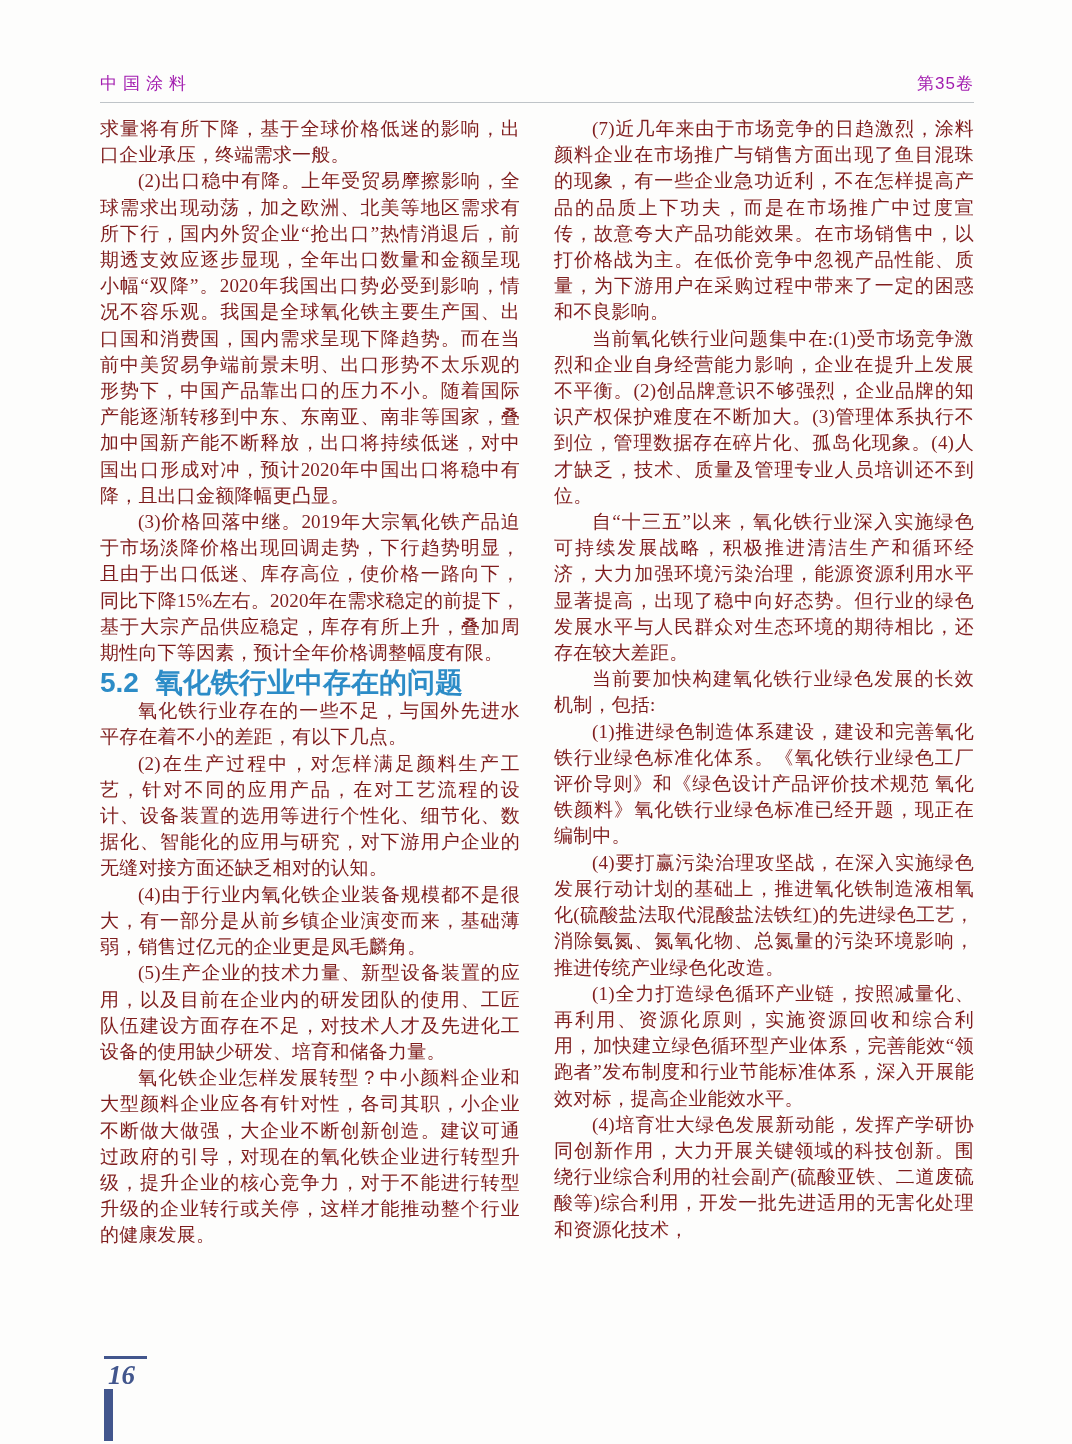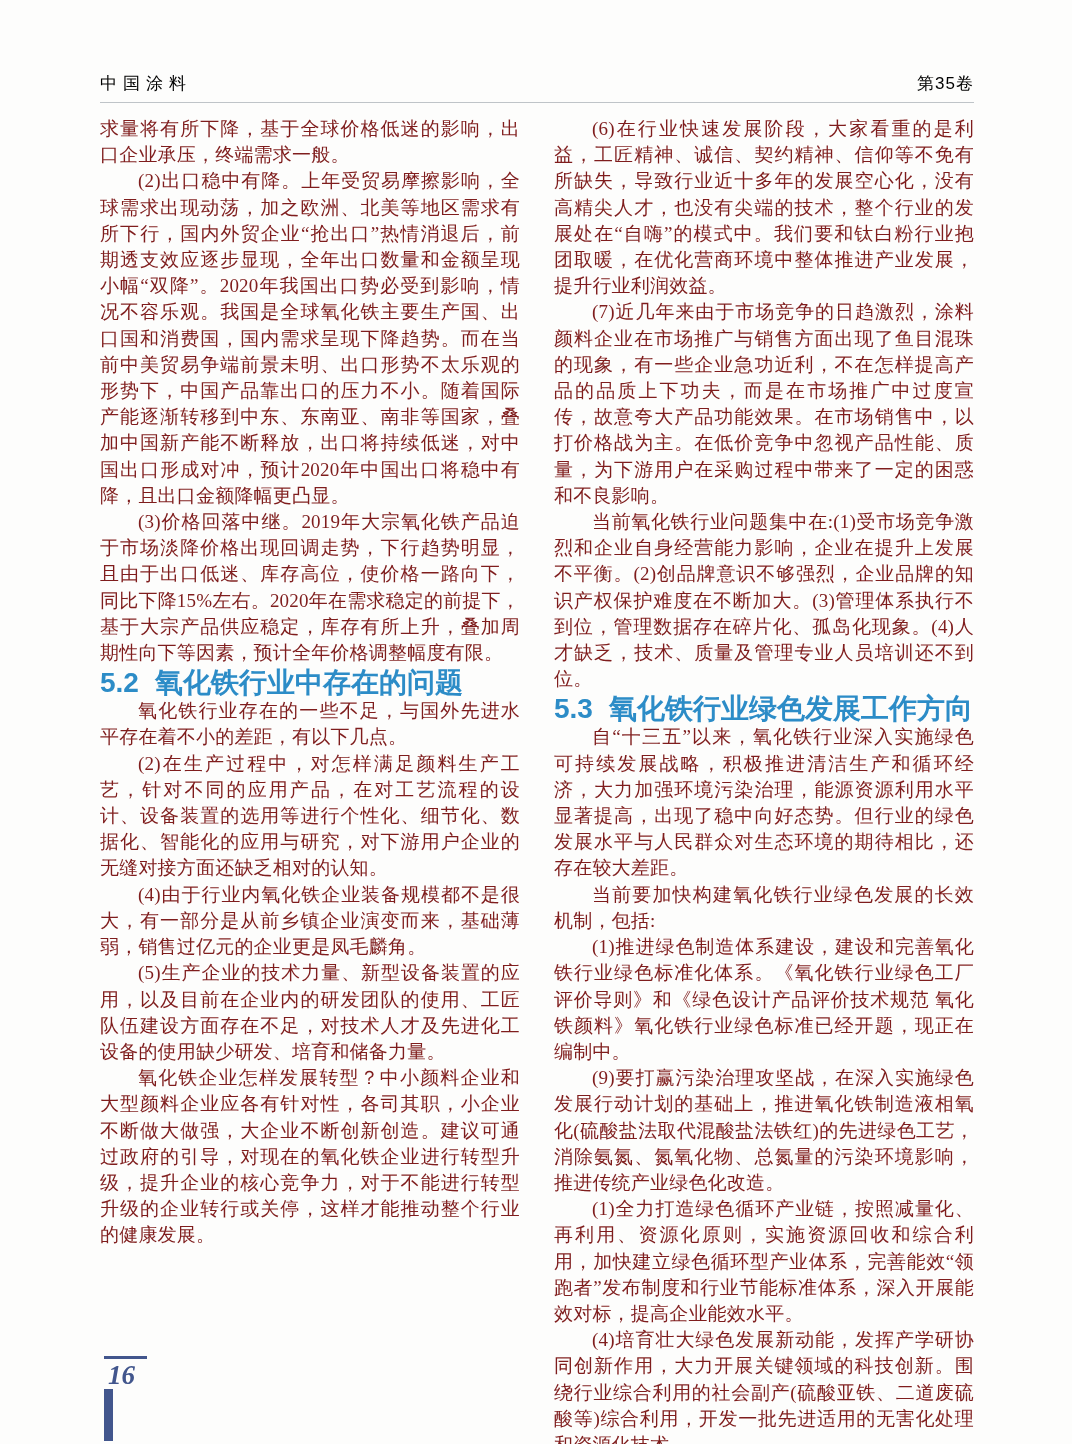--- a/index.html
+++ b/index.html
@@ -15,21 +15,21 @@
     background: #fdfdfc;
   }
   
   .header {
     position: absolute;
     left: 100px; right: 98px; top: 72px;
     display: flex; justify-content: space-between; align-items: flex-end;
     border-bottom: 1px solid #bfc4c8;
     padding-bottom: 7px;
     font-family: "Liberation Sans", "DejaVu Sans", sans-serif;
-    color: #000000;
+    color: #a21caf;
     font-size: 17px;
     text-align: right;
   }
   .journal-title { letter-spacing: 6px; }
   .volume-label { letter-spacing: 1px; }
   
   .content {
     position: absolute;
     left: 100px; right: 98px; top: 116px;
     display: flex; gap: 34px;
@@ -107,30 +107,26 @@
         <span class="sec-num">5.2</span><span class="sec-title">氧化铁行业中存在的问题</span>
       </h3>
       <p class="para">氧化铁行业存在的一些不足，与国外先进水平存在着不小的差距，有以下几点。</p>
       <p class="para">(2)在生产过程中，对怎样满足颜料生产工艺，针对不同的应用产品，在对工艺流程的设计、设备装置的选用等进行个性化、细节化、数据化、智能化的应用与研究，对下游用户企业的无缝对接方面还缺乏相对的认知。</p>
       <p class="para">(4)由于行业内氧化铁企业装备规模都不是很大，有一部分是从前乡镇企业演变而来，基础薄弱，销售过亿元的企业更是凤毛麟角。</p>
       <p class="para">(5)生产企业的技术力量、新型设备装置的应用，以及目前在企业内的研发团队的使用、工匠队伍建设方面存在不足，对技术人才及先进化工设备的使用缺少研发、培育和储备力量。</p>
       <p class="para">氧化铁企业怎样发展转型？中小颜料企业和大型颜料企业应各有针对性，各司其职，小企业不断做大做强，大企业不断创新创造。建议可通过政府的引导，对现在的氧化铁企业进行转型升级，提升企业的核心竞争力，对于不能进行转型升级的企业转行或关停，这样才能推动整个行业的健康发展。</p>
     </div>
 
     <div class="col">
-      <p class="para">(6)在行业快速发展阶段，大家看重的是利益，工匠精神、诚信、契约精神、信仰等不免有所缺失，导致行业近十多年的发展空心化，没有高精尖人才，也没有尖端的技术，整个行业的发展处在“自嗨”的模式中。我们要和钛白粉行业抱团取暖，在优化营商环境中整体推进产业发展，提升行业利润效益。</p>
       <p class="para">(7)近几年来由于市场竞争的日趋激烈，涂料颜料企业在市场推广与销售方面出现了鱼目混珠的现象，有一些企业急功近利，不在怎样提高产品的品质上下功夫，而是在市场推广中过度宣传，故意夸大产品功能效果。在市场销售中，以打价格战为主。在低价竞争中忽视产品性能、质量，为下游用户在采购过程中带来了一定的困惑和不良影响。</p>
       <p class="para">当前氧化铁行业问题集中在:(1)受市场竞争激烈和企业自身经营能力影响，企业在提升上发展不平衡。(2)创品牌意识不够强烈，企业品牌的知识产权保护难度在不断加大。(3)管理体系执行不到位，管理数据存在碎片化、孤岛化现象。(4)人才缺乏，技术、质量及管理专业人员培训还不到位。</p>
-      <h3 class="section-heading">
-        <span class="sec-num">5.3</span><span class="sec-title">氧化铁行业绿色发展工作方向</span>
-      </h3>
       <p class="para">自“十三五”以来，氧化铁行业深入实施绿色可持续发展战略，积极推进清洁生产和循环经济，大力加强环境污染治理，能源资源利用水平显著提高，出现了稳中向好态势。但行业的绿色发展水平与人民群众对生态环境的期待相比，还存在较大差距。</p>
       <p class="para">当前要加快构建氧化铁行业绿色发展的长效机制，包括:</p>
       <p class="para">(1)推进绿色制造体系建设，建设和完善氧化铁行业绿色标准化体系。《氧化铁行业绿色工厂评价导则》和《绿色设计产品评价技术规范 氧化铁颜料》氧化铁行业绿色标准已经开题，现正在编制中。</p>
-      <p class="para">(9)要打赢污染治理攻坚战，在深入实施绿色发展行动计划的基础上，推进氧化铁制造液相氧化(硫酸盐法取代混酸盐法铁红)的先进绿色工艺，消除氨氮、氮氧化物、总氮量的污染环境影响，推进传统产业绿色化改造。</p>
+      <p class="para">(4)要打赢污染治理攻坚战，在深入实施绿色发展行动计划的基础上，推进氧化铁制造液相氧化(硫酸盐法取代混酸盐法铁红)的先进绿色工艺，消除氨氮、氮氧化物、总氮量的污染环境影响，推进传统产业绿色化改造。</p>
       <p class="para">(1)全力打造绿色循环产业链，按照减量化、再利用、资源化原则，实施资源回收和综合利用，加快建立绿色循环型产业体系，完善能效“领跑者”发布制度和行业节能标准体系，深入开展能效对标，提高企业能效水平。</p>
       <p class="para">(4)培育壮大绿色发展新动能，发挥产学研协同创新作用，大力开展关键领域的科技创新。围绕行业综合利用的社会副产(硫酸亚铁、二道废硫酸等)综合利用，开发一批先进适用的无害化处理和资源化技术，</p>
 
     </div>
 
   </div>
 
   <div class="footer">
     <div class="pm-num-box">
       <span class="pm-num">16</span>

